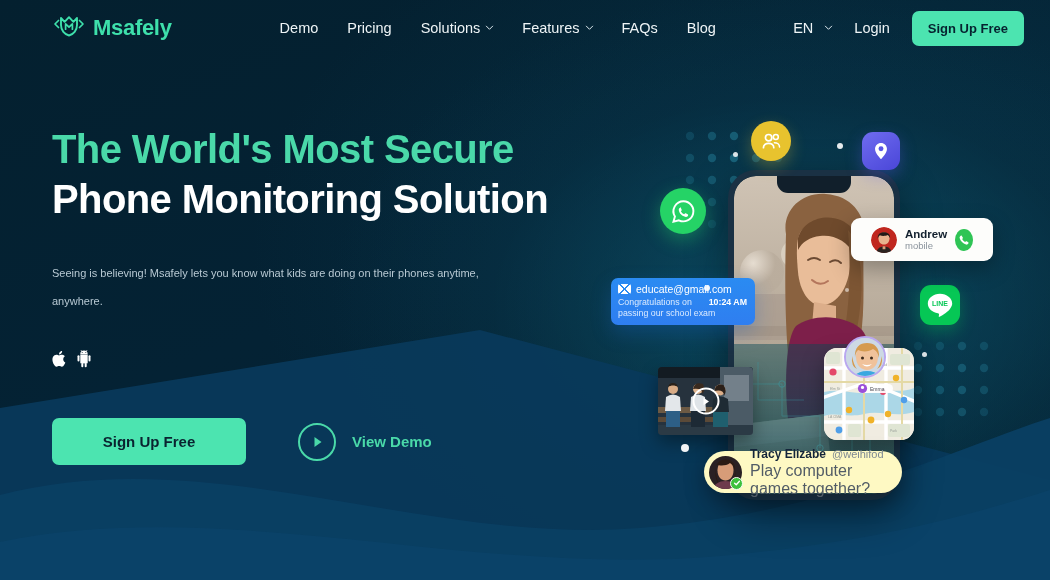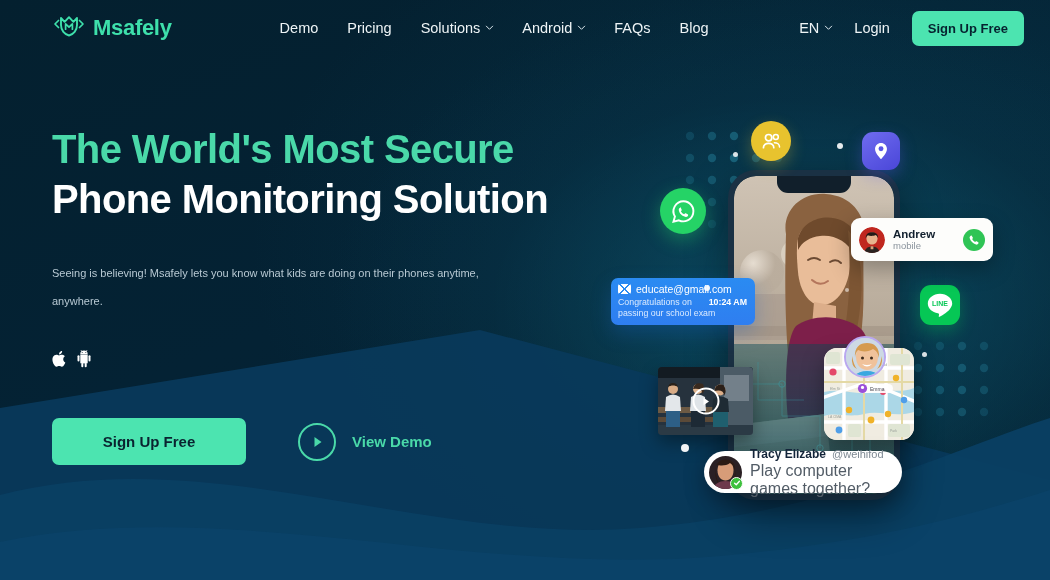--- a/index.html
+++ b/index.html
@@ -32,21 +32,21 @@
 
   .nav{ display:flex; align-items:center; gap:29px; margin-left:108px; }
   .nav-item{
     color:#eef4f6; font-size:14.5px; cursor:pointer; white-space:nowrap;
     display:flex; align-items:center; gap:5px;
   }
   .caret{ display:inline-block; width:8px; height:8px; margin-top:-2px; }
   .caret svg{ display:block; }
 
   .right-zone{ display:flex; align-items:center; gap:22px; margin-left:auto; margin-right:26px; }
-  .lang{ color:#eef4f6; font-size:14.5px; display:flex; align-items:center; gap:5px; cursor:pointer; }
+  .lang{ color:#eef4f6; font-size:14.5px; display:flex; align-items:center; gap:11px; cursor:pointer; }
   .login{ color:#eef4f6; font-size:14.5px; cursor:pointer; }
   .btn-signup-nav{
     background:#4ce4b0; color:#06222f; border:none; border-radius:7px;
     font-size:13px; font-weight:bold; padding:10px 16px; cursor:pointer;
     font-family:"Liberation Sans", sans-serif; white-space:nowrap;
   }
 
   
   .hero-left{ position:absolute; left:52px; top:124px; width:560px; z-index:20; }
   .h1{ font-size:40px; line-height:50px; font-weight:bold; letter-spacing:-.6px; }
@@ -97,21 +97,21 @@
   .ai-users   { left:151px; top:21px; width:40px; height:40px; border-radius:50%; background:#e8c32e;
                 box-shadow:0 6px 16px rgba(232,195,46,.30); }
   .ai-map     { left:262px; top:32px; width:38px; height:38px; border-radius:11px;
                 background:linear-gradient(145deg,#6f6cf0,#4a46d8); box-shadow:0 6px 16px rgba(90,86,230,.35); }
   .ai-line    { left:320px; top:185px; width:40px; height:40px; border-radius:11px; background:#06c755;
                 box-shadow:0 6px 16px rgba(6,199,85,.32); }
 
   
   .card-contact{
     position:absolute; left:251px; top:118px; width:142px; height:43px;
-    background:#fdfdfb; border-radius:9px; display:flex; align-items:center; padding:0 8px; gap:8px;
+    background:#fdfdfb; border-radius:9px; display:flex; align-items:center; padding:0 20px; gap:8px;
     box-shadow:0 8px 22px rgba(0,0,0,.30);
   }
   .cc-avatar{ width:26px; height:26px; border-radius:50%; overflow:hidden; flex:0 0 26px; }
   .cc-txt{ flex:1; line-height:1.12; }
   .cc-name{ color:#12202e; font-size:11.5px; font-weight:bold; }
   .cc-sub{ color:#8a939c; font-size:9.5px; }
   .cc-call{ width:22px; height:22px; border-radius:50%; background:#2fc455; display:flex; align-items:center; justify-content:center; }
 
   
   .card-email{
@@ -150,21 +150,21 @@
     position:absolute; left:244px; top:236px; width:42px; height:50px; z-index:6;
   }
   .kid-bubble{
     position:absolute; left:0; top:0; width:42px; height:42px; border-radius:50%;
     border:2.5px solid #b9a7f0; overflow:hidden; background:#cbd6e2;
   }
 
   
   .card-tracy{
     position:absolute; left:104px; top:351px; width:198px; height:42px;
-    background:#ffffff; border-radius:21px; display:flex; align-items:center; gap:8px; padding:0 12px 0 5px;
+    background:#fef9c3; border-radius:21px; display:flex; align-items:center; gap:8px; padding:0 12px 0 5px;
     box-shadow:0 8px 22px rgba(0,0,0,.28); z-index:8;
   }
   .tc-avatar{ position:relative; width:33px; height:33px; flex:0 0 33px; }
   .tc-img{ width:33px; height:33px; border-radius:50%; overflow:hidden; }
   .tc-check{
     position:absolute; right:-1px; bottom:-1px; width:13px; height:13px; border-radius:50%;
     background:#3ec13e; border:1.5px solid #fbfbf8; display:flex; align-items:center; justify-content:center;
   }
   .tc-l1{ display:flex; align-items:baseline; gap:6px; }
   .tc-name{ color:#14253a; font-size:12px; font-weight:bold; }
@@ -209,21 +209,21 @@
       </div>
       <div class="nav-item">
         <span>Solutions</span>
         <span class="caret">
           <svg width="9" height="9" viewBox="0 0 10 10">
               <path d="M1.5 3.5 L5 7 L8.5 3.5" fill="none" stroke="#dfeaef" stroke-width="1.1" stroke-linecap="round"></path>
             </svg>
         </span>
       </div>
       <div class="nav-item">
-        <span>Android</span>
+        <span>Features</span>
         <span class="caret">
           <svg width="9" height="9" viewBox="0 0 10 10">
               <path d="M1.5 3.5 L5 7 L8.5 3.5" fill="none" stroke="#dfeaef" stroke-width="1.1" stroke-linecap="round"></path>
             </svg>
         </span>
       </div>
       <div class="nav-item">
         <span>FAQs</span>
       </div>
       <div class="nav-item">

